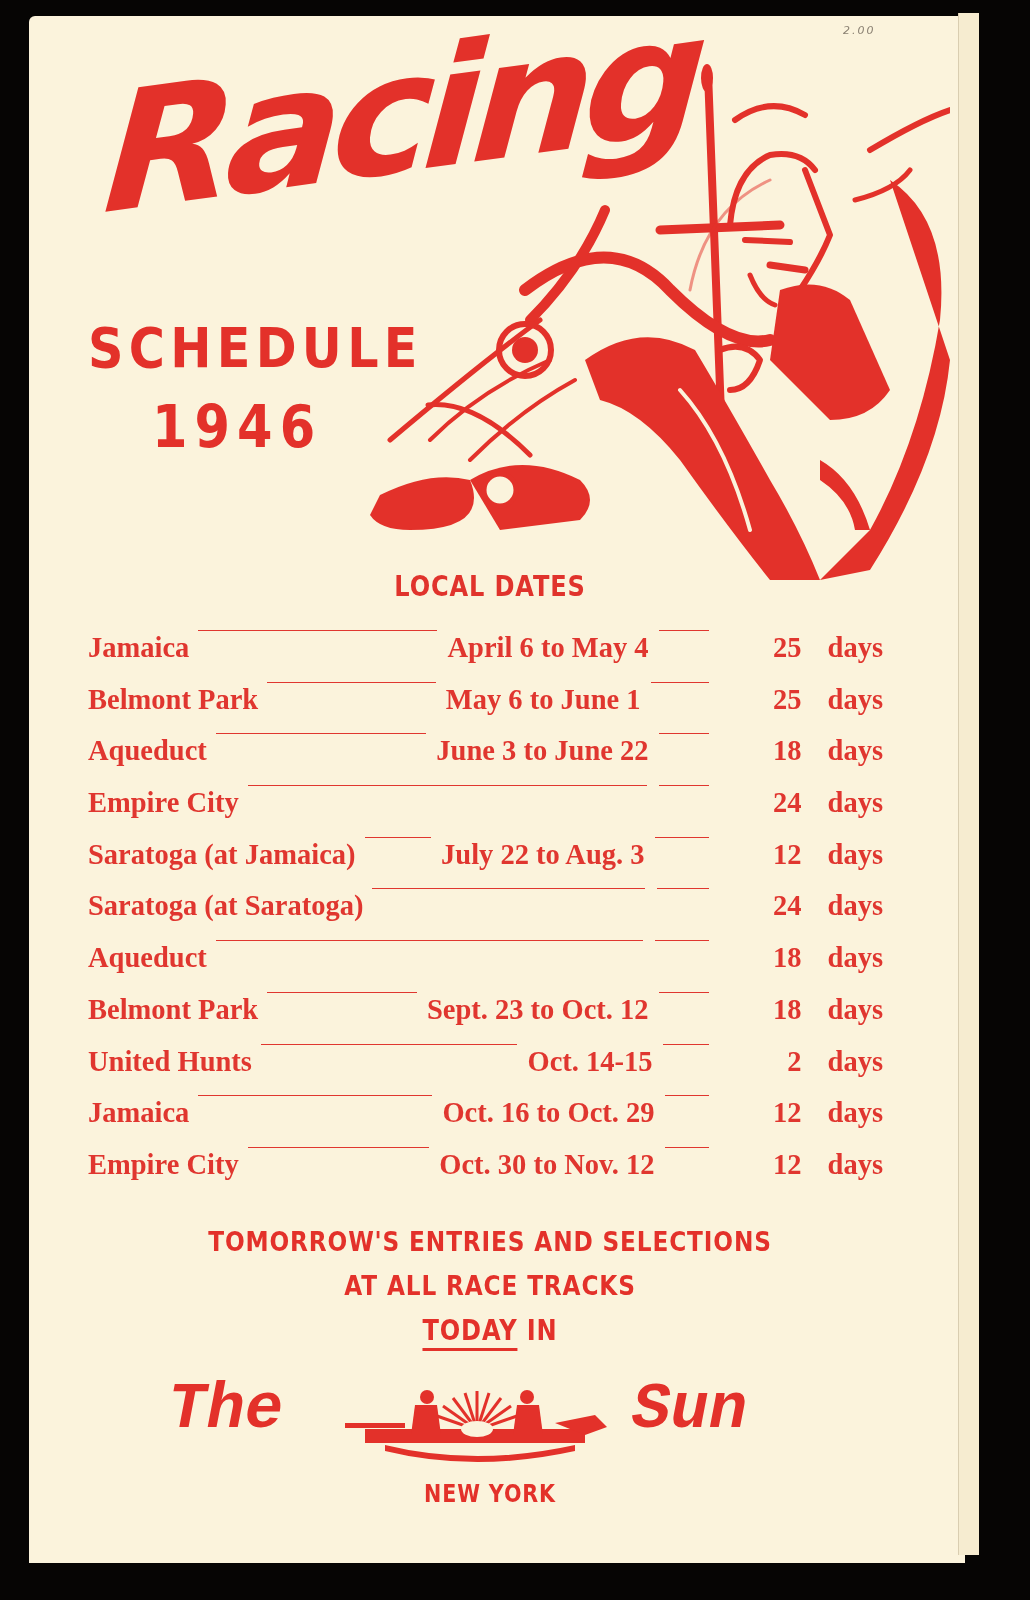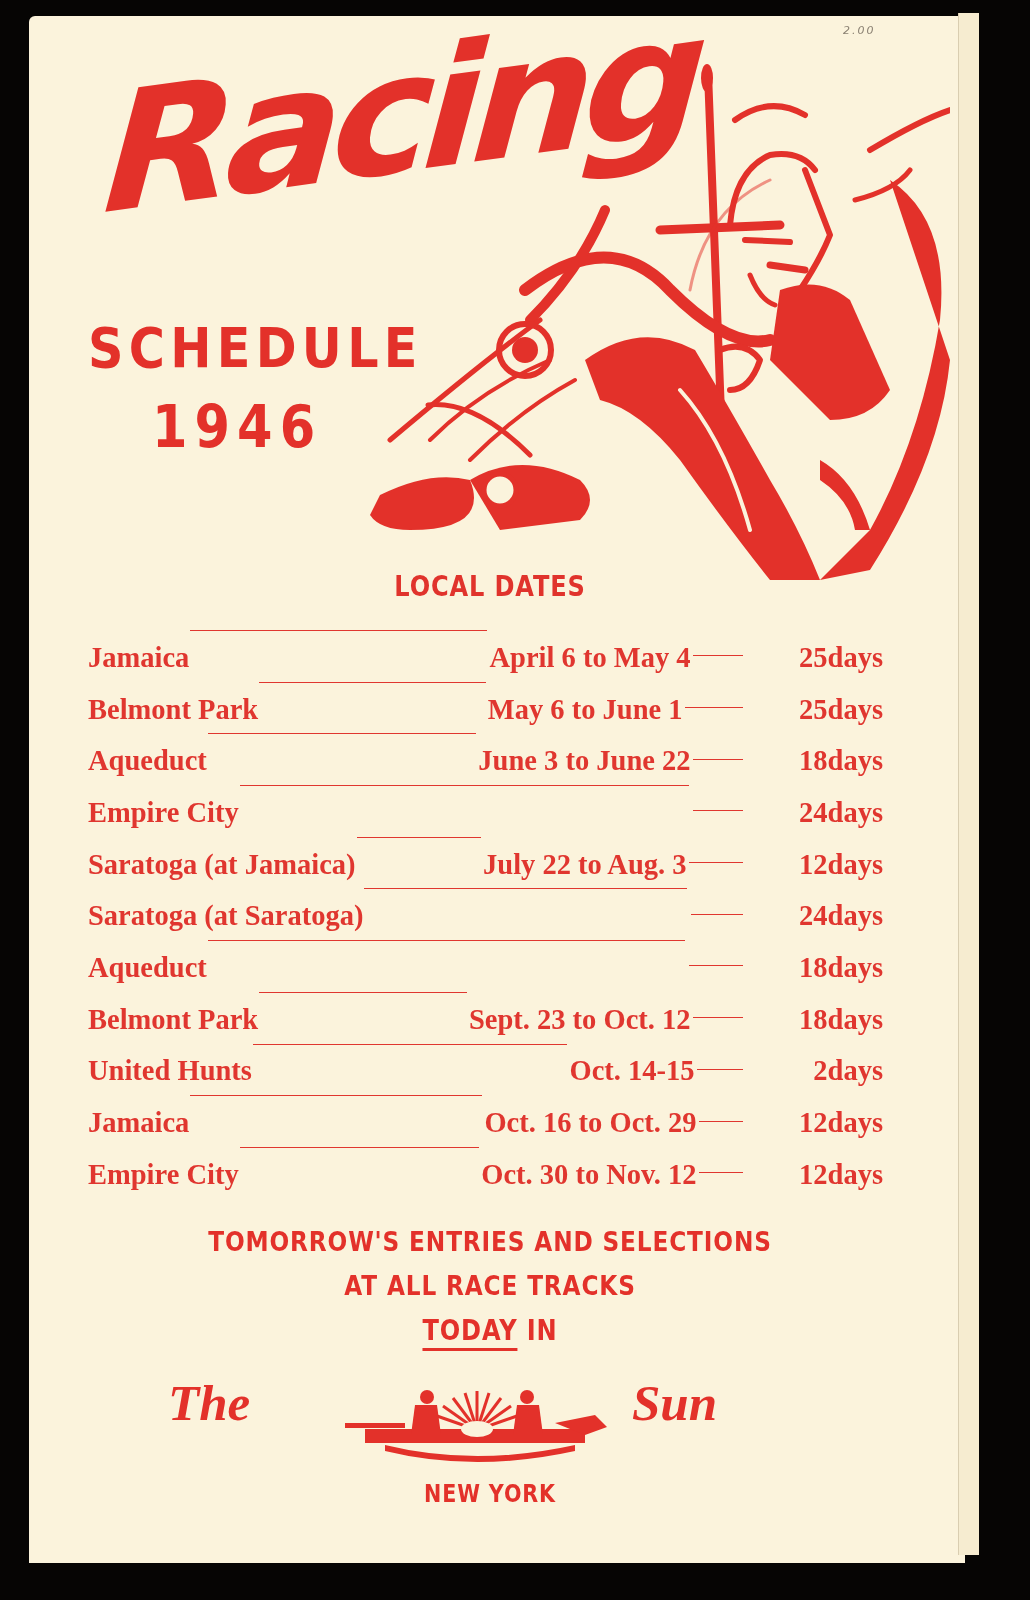--- a/index.html
+++ b/index.html
@@ -38,41 +38,41 @@
   .illustration { position:absolute; left:350px; top:60px; width:600px; height:530px; }
   .local-dates {
     position:absolute; left:0; width:980px; top:570px; text-align:center;
     font-family:"DejaVu Sans", sans-serif; font-weight:bold; font-size:28px; color:#e0332c;
     transform:scaleX(0.86); letter-spacing:1px;
   }
   .schedule-table {
     position:absolute; left:88px; top:632px; width:795px;
   }
   .row {
-    display:flex; align-items:center; height:51.7px; font-family:"Liberation Serif", serif;
-    font-weight:bold; font-size:28.5px; color:#e0362f; white-space:nowrap;
+    display:flex; align-items:flex-start; height:51.7px; font-family:"Liberation Serif", serif;
+    font-weight:bold; font-size:28.5px; color:#e0362f; white-space:nowrap;gap:8px;
   }
   .row .track { flex:0 0 auto; }
   .row .lead1 { flex:1 1 auto; border-bottom:1.5px solid #e0362f; margin:0 2px 0 1px; height:0; align-self:baseline; position:relative; top:-2px; }
   .row .dates { flex:0 0 auto; }
   .row .lead2 { flex:0 0 auto; border-bottom:1.5px solid #e0362f; margin:0 2px; height:0; position:relative; top:-2px; }
   .row .count { flex:0 0 auto; width:36px; text-align:right;margin-left:47px; }
-  .row .unit { flex:0 0 auto; }
+  .row .unit { flex:0 0 auto; margin-left:18px; }
   .promo {
     position:absolute; left:0; width:980px; text-align:center;
     font-family:"DejaVu Sans", sans-serif; font-weight:bold; color:#e3312a;
     transform:scaleX(0.86); letter-spacing:1px;
   }
   .promo1 { top:1226px; font-size:27px; }
   .promo2 { top:1270px; font-size:27px; }
   .promo3 { top:1314px; font-size:28px; }
   .today { text-decoration:underline; text-decoration-thickness:3px; text-underline-offset:8px; }
   .sun-the, .sun-sun {
-    position:absolute; top:1378px; font-family:Liberation Serif, serif; font-weight:bold;
-    font-size:51px; color:#e3312a; line-height:1; font-style:italic;
+    position:absolute; top:1378px; font-family:Liberation Mono, monospace; font-weight:bold;
+    font-size:64px; color:#e3312a; line-height:1; font-style:italic;
   }
   .sun-the { left:168px; }
   .sun-sun { left:632px; }
   .sun-emblem { position:absolute; left:345px; top:1385px; width:265px; height:80px; }
   .newyork {
     position:absolute; left:0; width:980px; top:1480px; text-align:center;
     font-family:"DejaVu Sans", sans-serif; font-weight:bold; font-size:24px; color:#e3312a;
     transform:scaleX(0.86); letter-spacing:1px;
   }
 </style>

